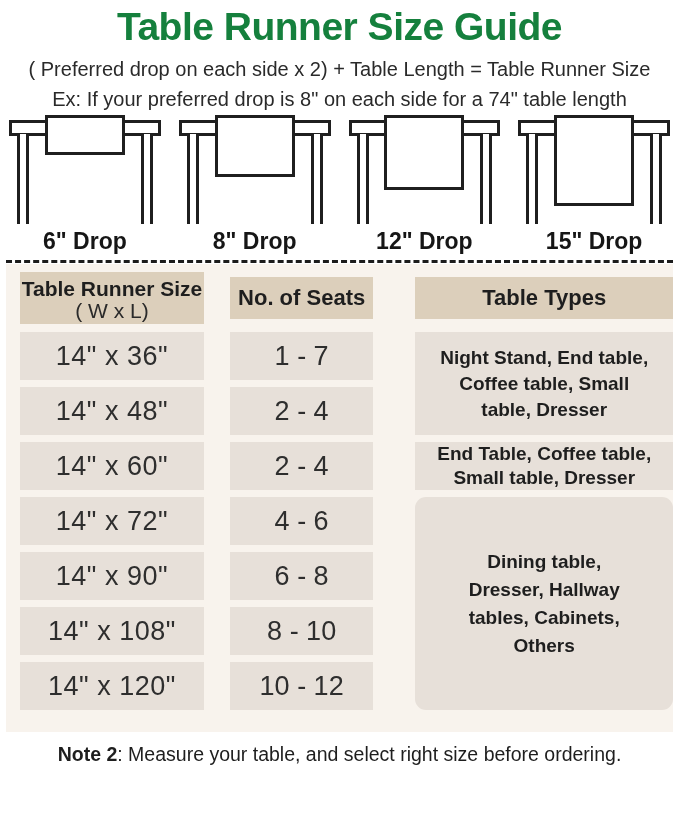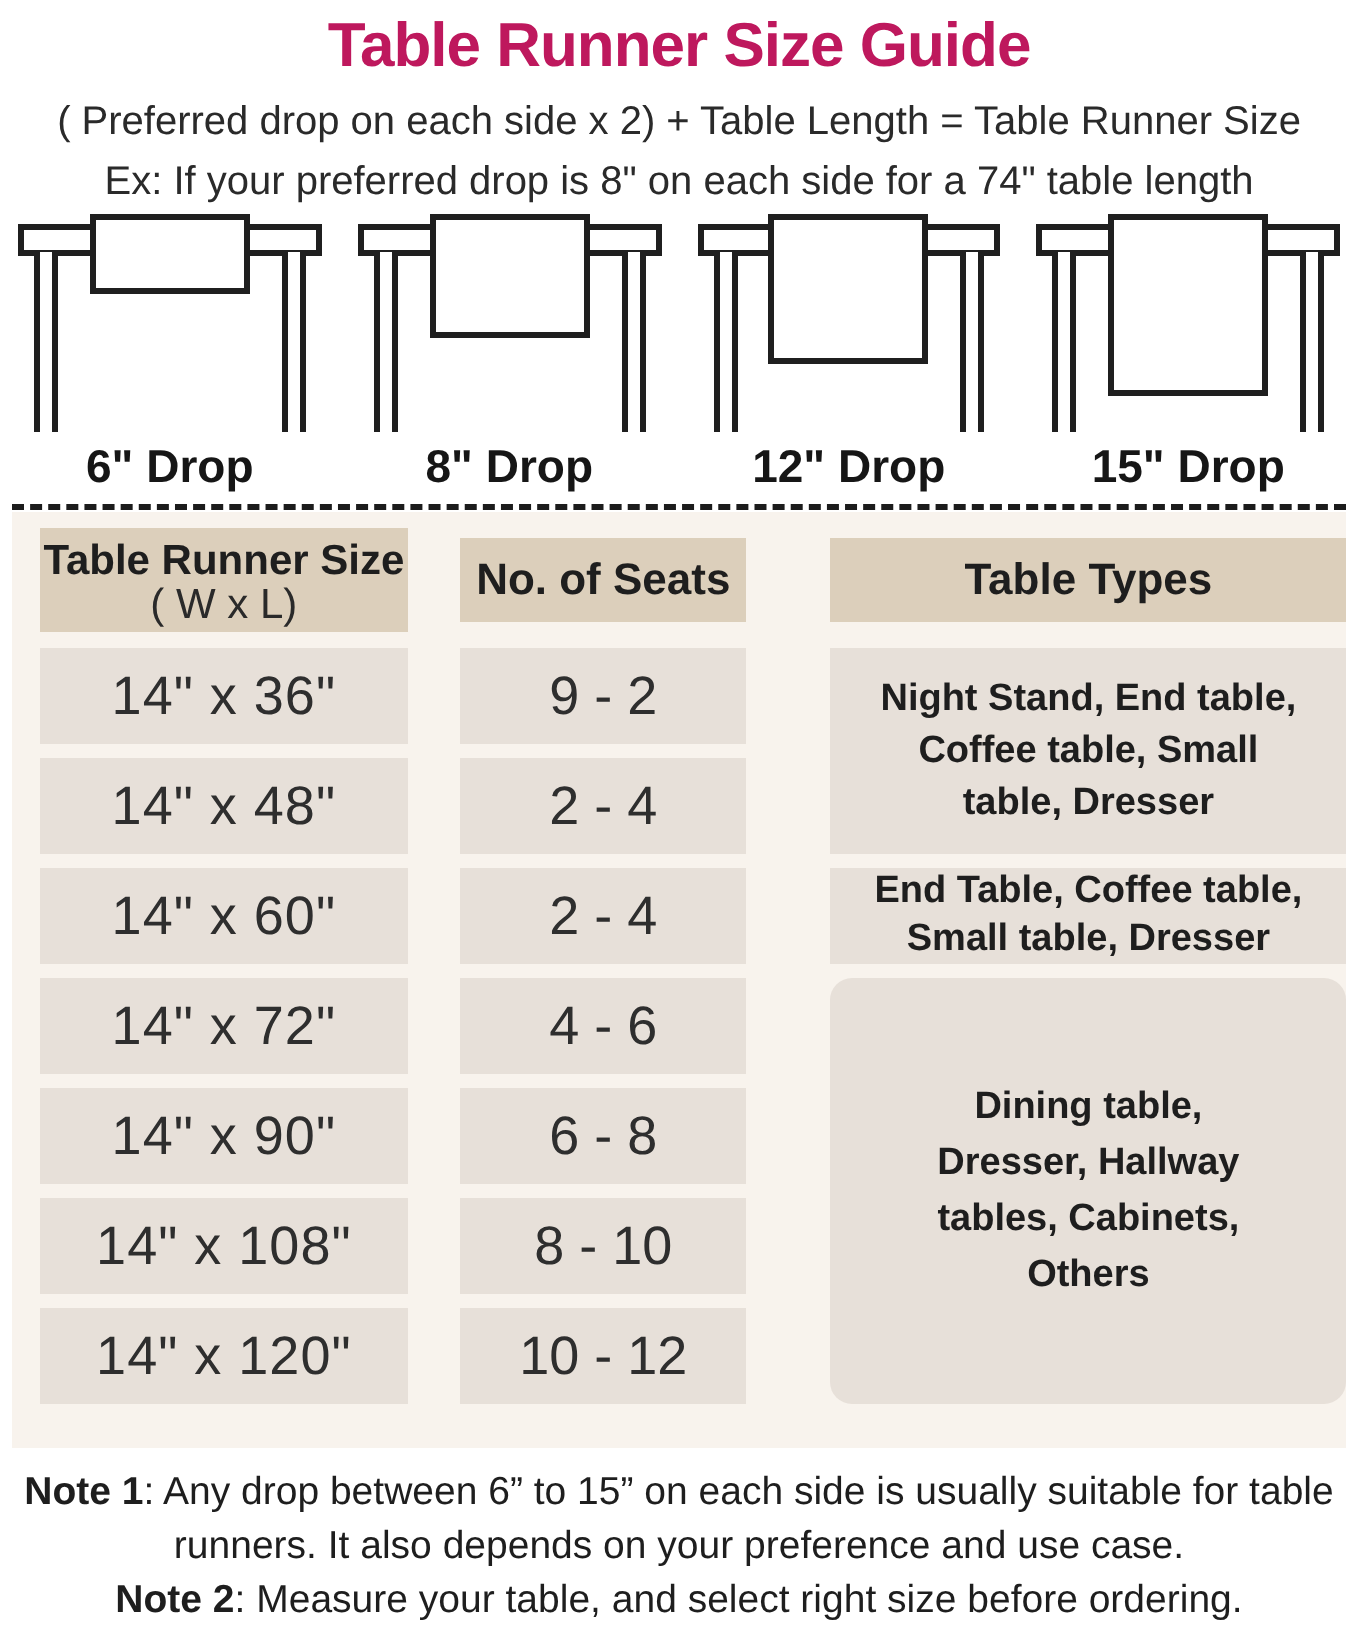--- a/index.html
+++ b/index.html
@@ -10,25 +10,25 @@
     height: 826px;
     background: #ffffff;
     font-family: "Liberation Sans", sans-serif;
     color: #1c1c1c;
     overflow: hidden;
   }
 
   
   .title {
     text-align: center;
-    font-size: 31px;
+    font-size: 39px;
     font-weight: 700;
     letter-spacing: -0.5px;
     padding-top: 5px;
-    color: #be185d;
+    color: #15803d;
   }
   .subtitle {
     text-align: center;
     font-size: 20px;
     color: #2a2a2a;
     margin-top: 7px;
   }
   .subtitle.first { margin-top: 9px; }
 
   
@@ -219,21 +219,21 @@
       <div class="cell">14" x 72"</div>
       <div class="cell">14" x 90"</div>
       <div class="cell">14" x 108"</div>
       <div class="cell">14" x 120"</div>
     </div>
 
     <div class="col col-seats">
       <div class="hcell short">
         <div class="h-seats">No. of Seats</div>
       </div>
-      <div class="cell">9 - 2</div>
+      <div class="cell">1 - 7</div>
       <div class="cell">2 - 4</div>
       <div class="cell">2 - 4</div>
       <div class="cell">4 - 6</div>
       <div class="cell">6 - 8</div>
       <div class="cell">8 - 10</div>
       <div class="cell">10 - 12</div>
     </div>
 
     <div class="col col-types">
       <div class="hcell short">
@@ -246,17 +246,16 @@
 Small table, Dresser</div>
       <div class="type-block g3">Dining table,
 Dresser, Hallway
 tables, Cabinets,
 Others</div>
     </div>
 
   </div>
 
   <div class="notes">
-    <div><span class="note-label">Note 1</span><span>: Any drop between 6” to 15” on each side is usually suitable for table runners. It also depends on your preference and use case.</span></div>
     <div><span class="note-label">Note 2</span><span>: Measure your table, and select right size before ordering.</span></div>
   </div>
 
 </div>
 
 </body></html>

